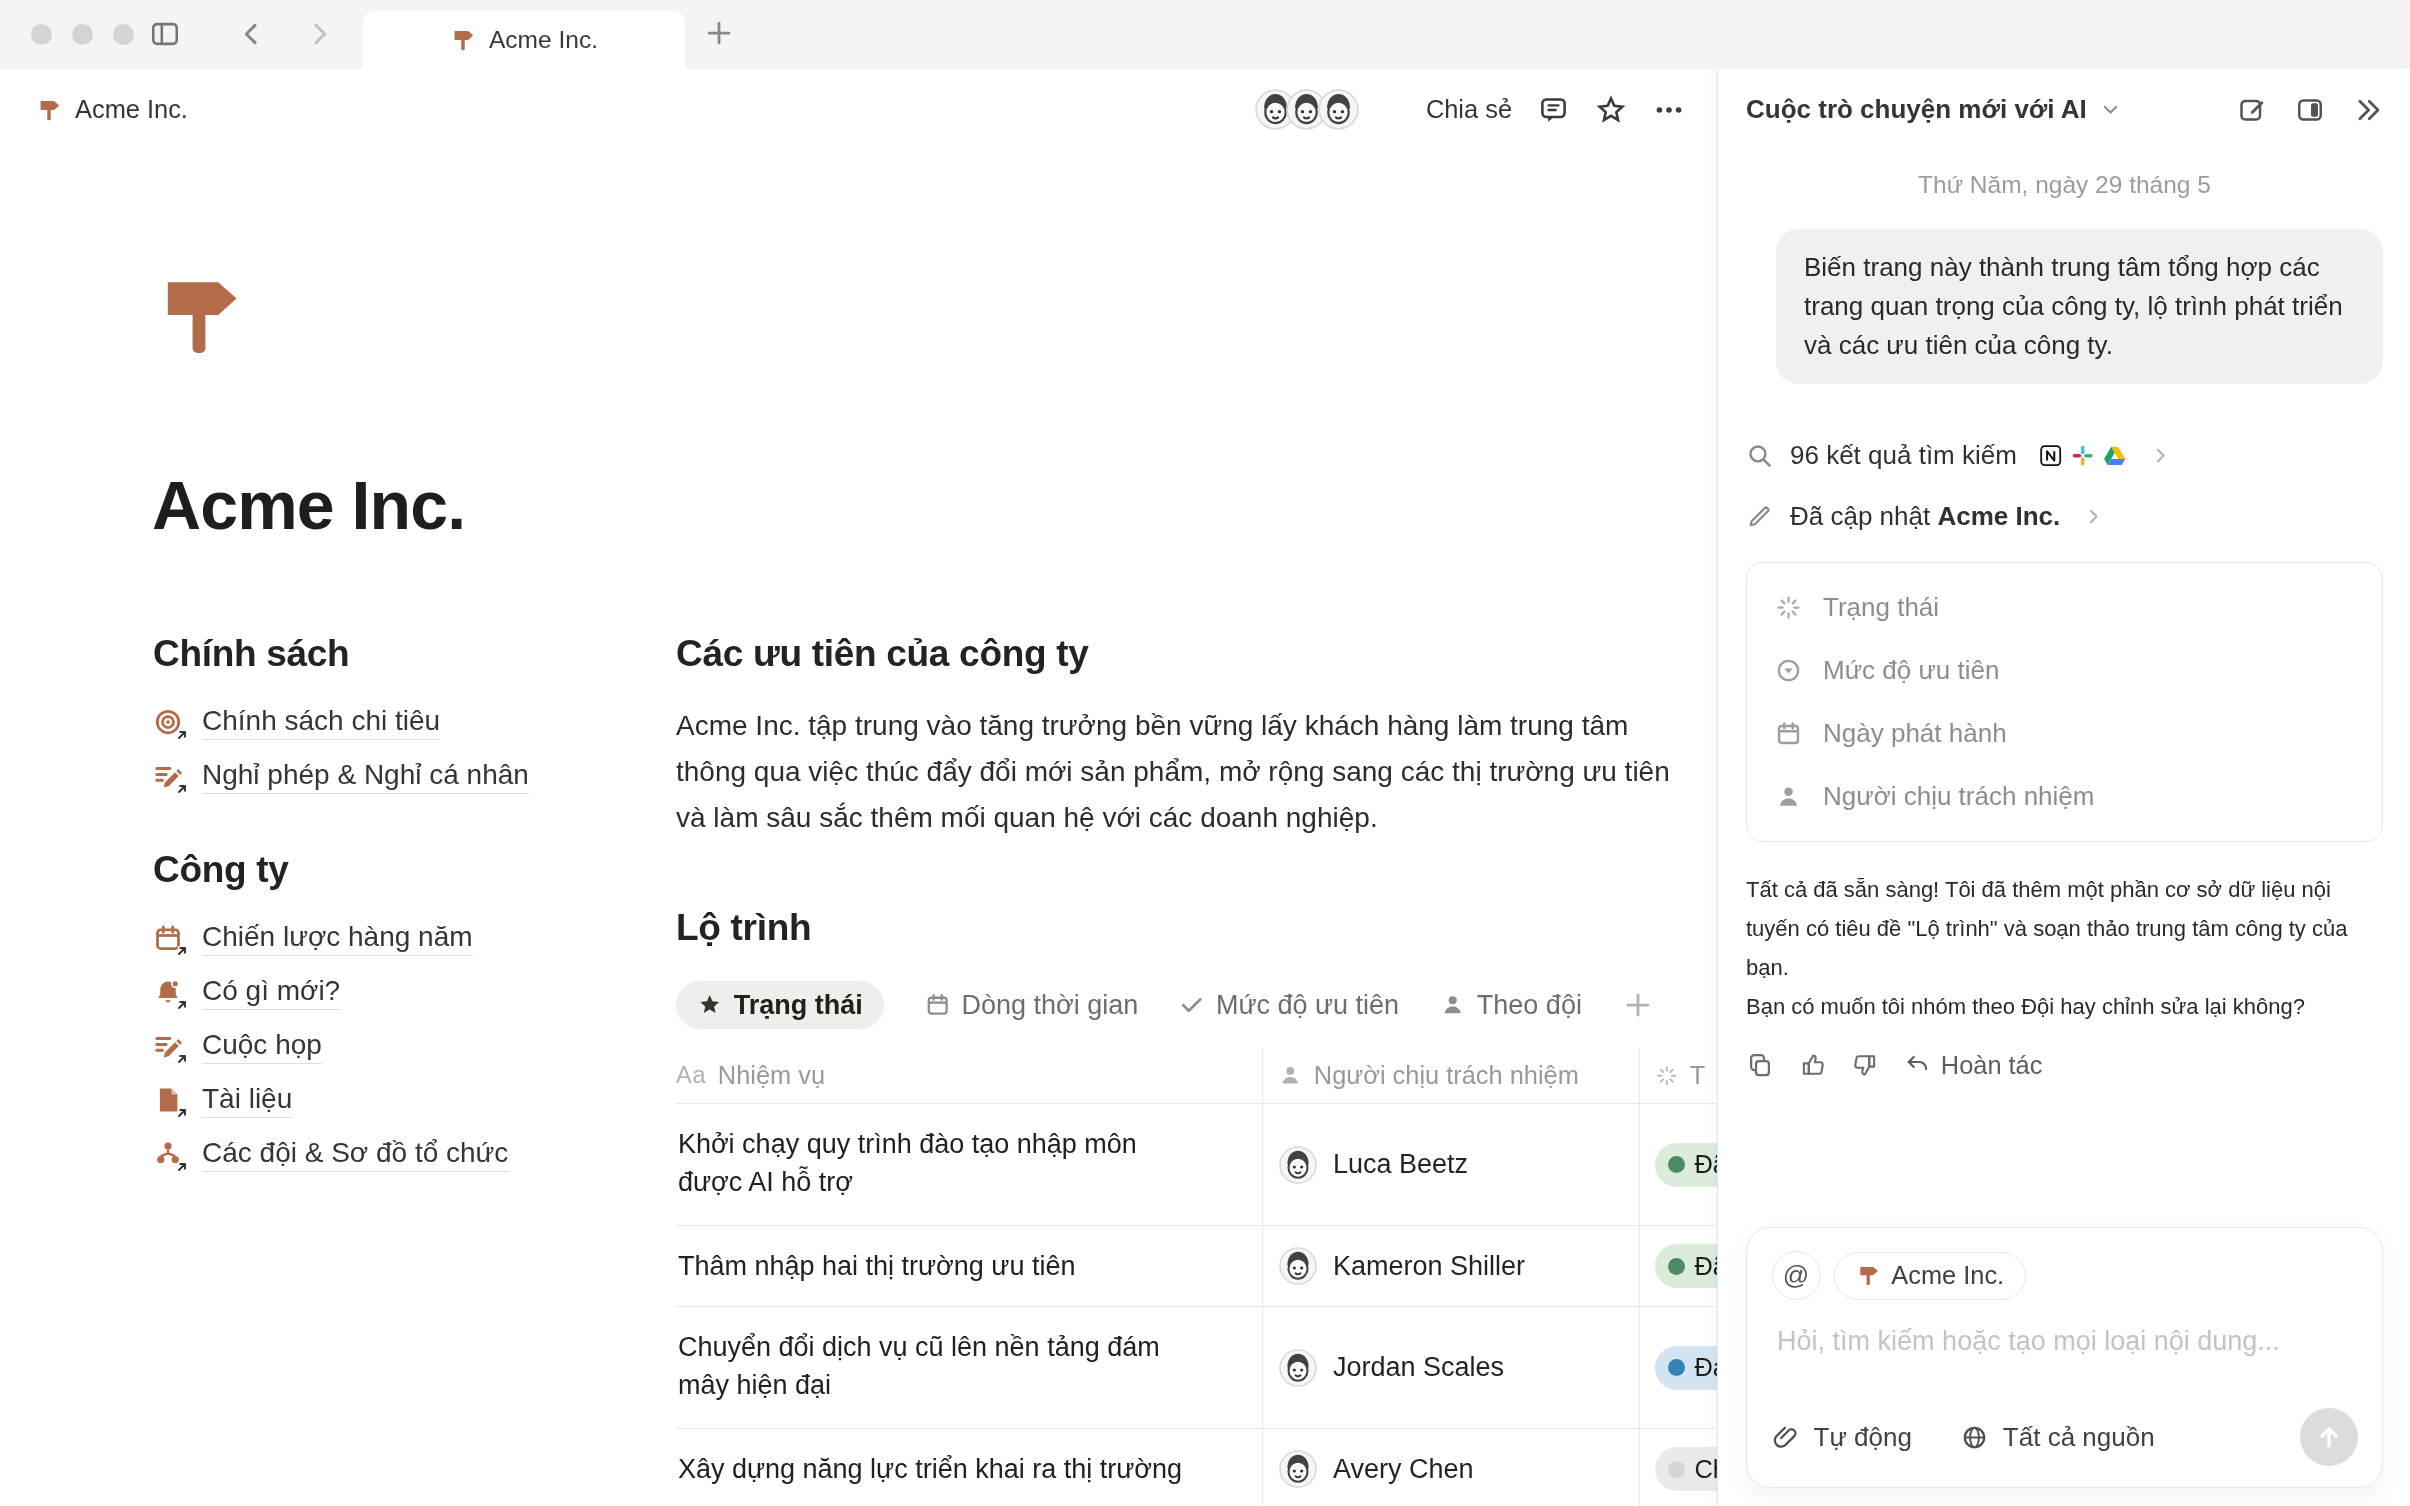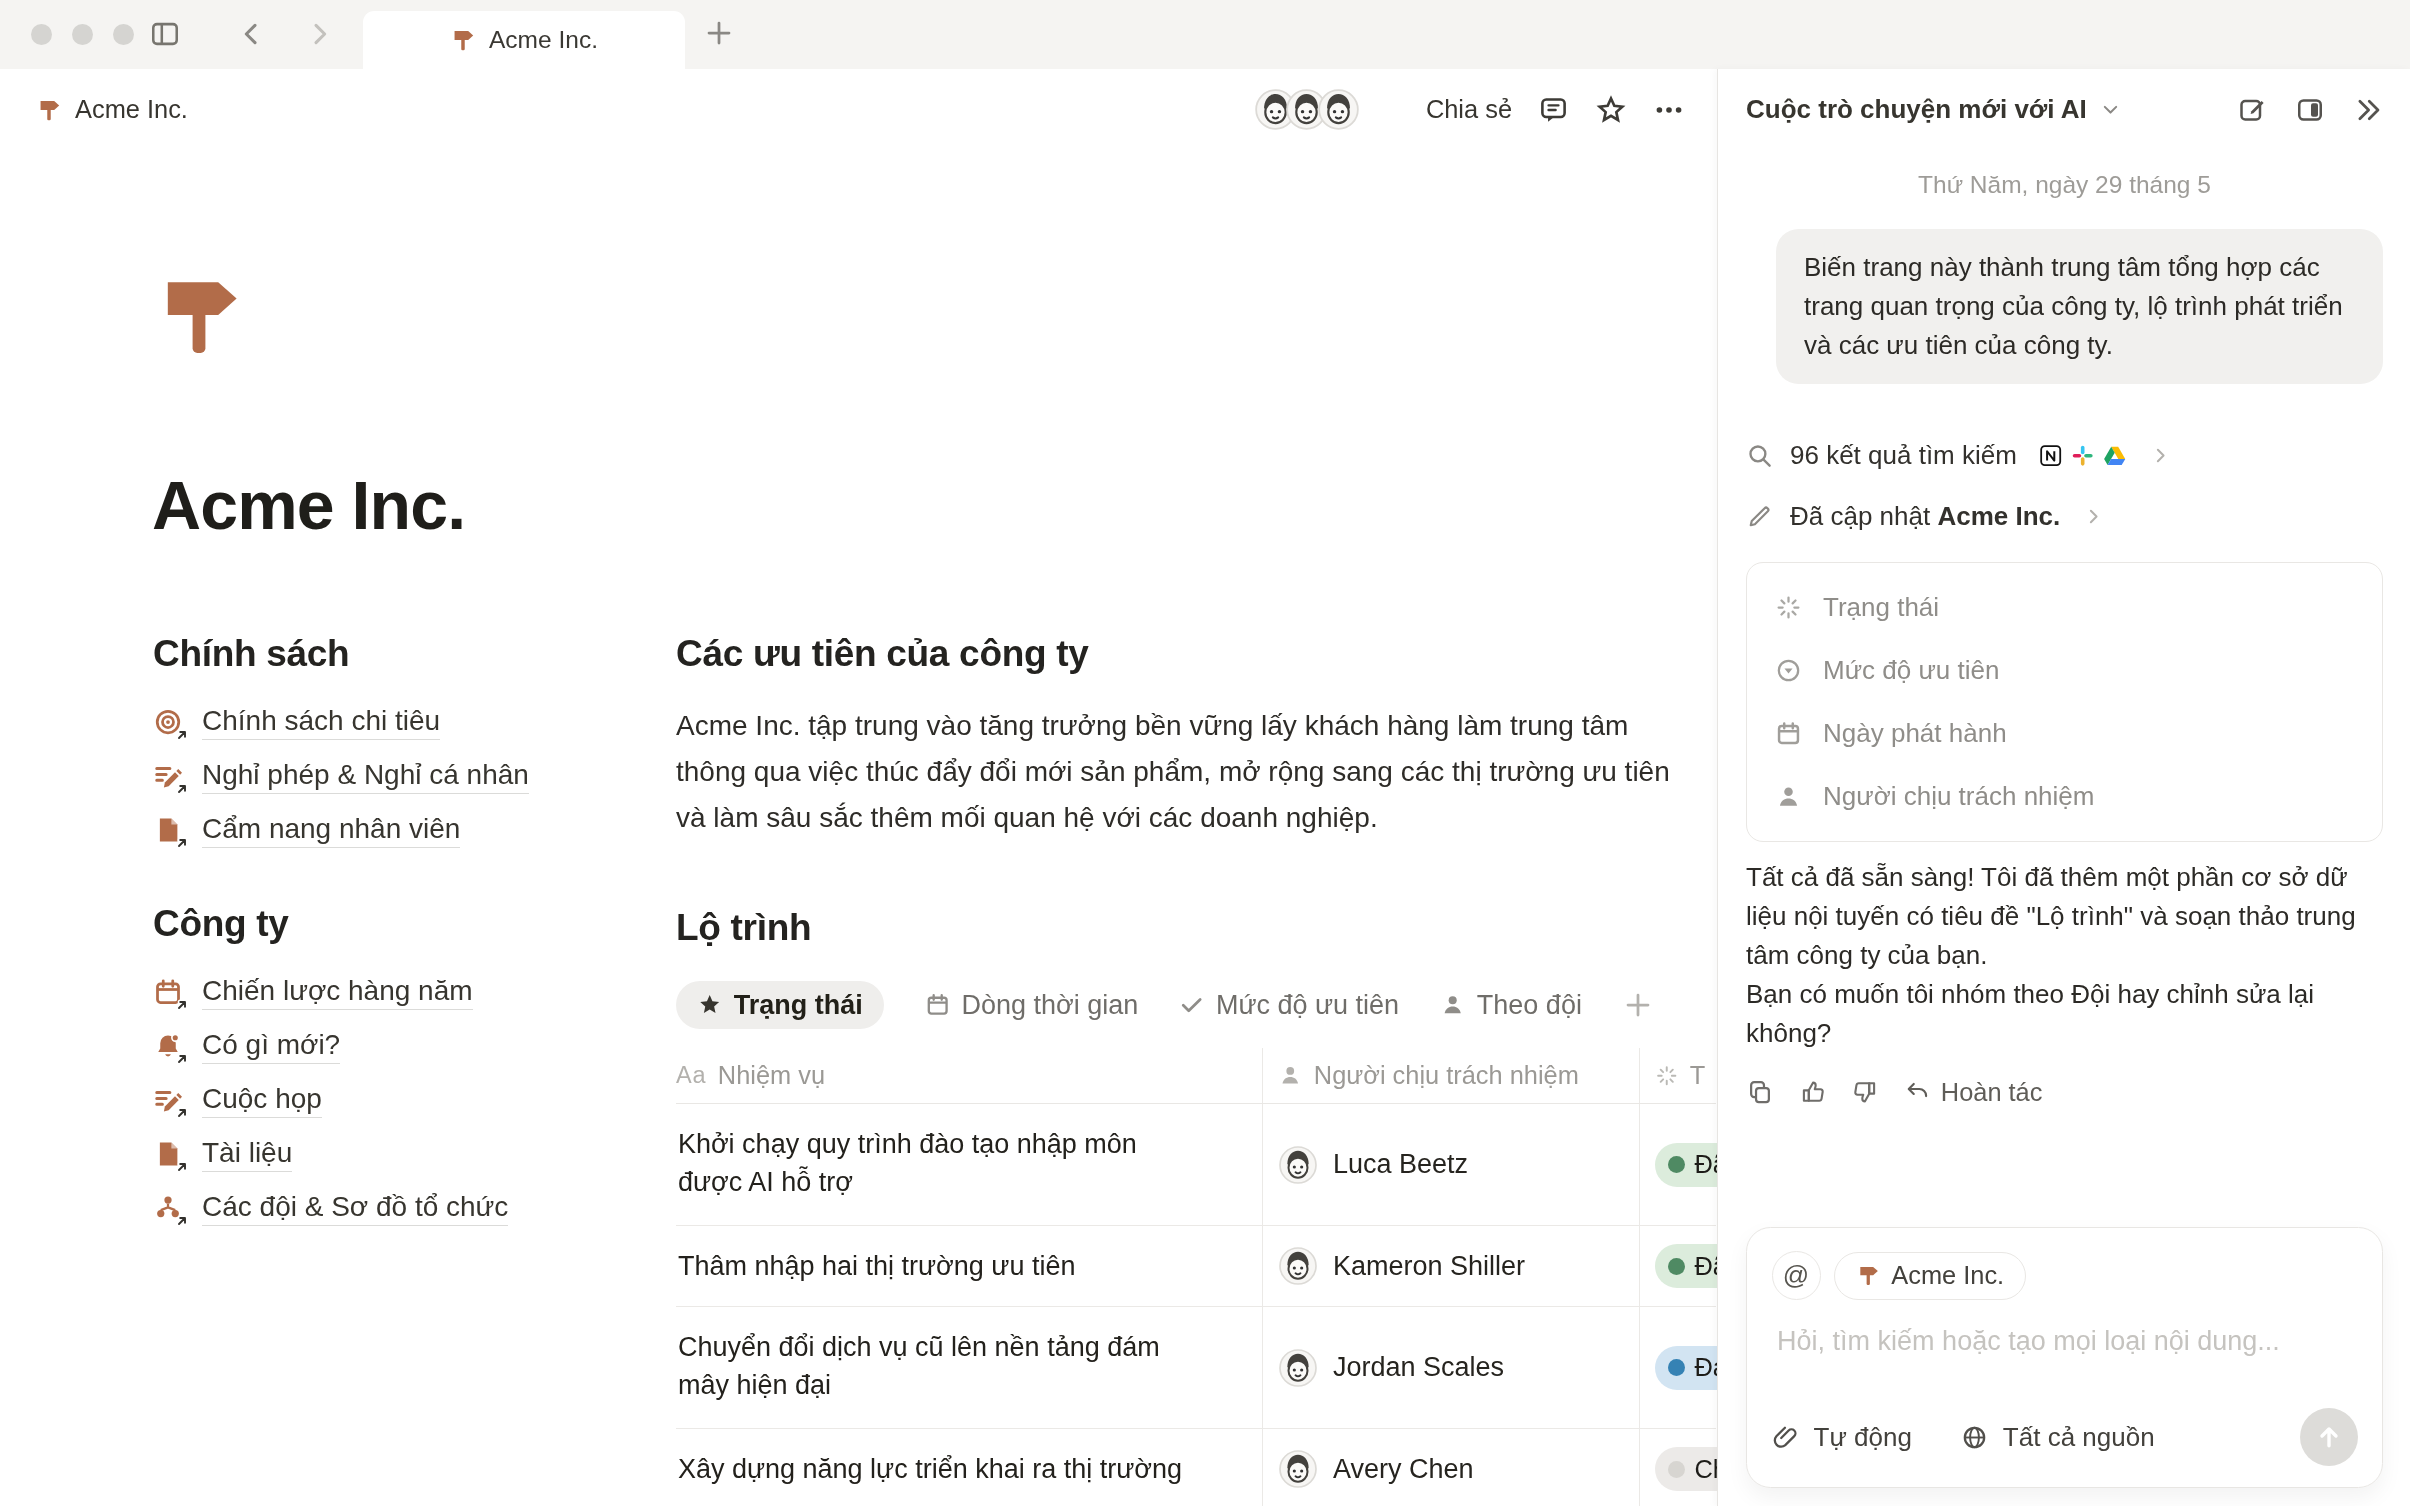--- a/index.html
+++ b/index.html
@@ -92,21 +92,21 @@
   .act { display:flex; align-items:center; gap:17px; height:61px; font-size:26px; color:#33312d; cursor:pointer; }
   .act .aic { color:#8a8884; display:flex; flex:0 0 auto; }
   .act b { font-weight:600; }
   .apps { display:flex; gap:6.6px; margin-left:3.8px; }
   .apps>span { display:flex; }
   .act .chv { color:#b3b1ad; display:flex; margin-left:5.6px; }
   .card { margin-top:15px; border:1.4px solid #e9e7e4; border-radius:17px; padding:13px 0; }
   .crow { display:flex; align-items:center; gap:21px; padding:16px 28px; cursor:pointer; }
   .crow .cic { color:#a09e9a; display:flex; }
   .crow .clb { font-size:26px; color:#8f8d89; }
-  .ai-msg { margin-top:16px; font-size:26px; line-height:39px; color:#2c2a26; }
+  .ai-msg { margin-top:28px; font-size:22px; line-height:39px; color:#2c2a26; }
   .actions { margin-top:24.5px; display:flex; align-items:center; gap:24.5px; color:#6f6d6a; }
   .actions>span { display:flex; cursor:pointer; }
   .undo { display:flex; align-items:center; gap:11.3px; font-size:25.4px; color:#5f5d58; }
   .composer { margin-top:auto; margin-bottom:19px; border:1.4px solid #e8e6e3; border-radius:24.5px;
     box-shadow:0 9.4px 22.6px rgba(0,0,0,.05); padding:22.6px 24.5px 21px; }
   .chips { display:flex; align-items:center; gap:13px; }
   .at { width:49px; height:49px; border:1.4px solid #e9e7e4; border-radius:50%;
     display:flex; align-items:center; justify-content:center; font-size:26px; color:#57554f; cursor:pointer; }
   .chip { display:flex; align-items:center; gap:11.3px; border:1.4px solid #e9e7e4; border-radius:941px;
     padding:8.5px 21px; font-size:25.4px; color:#43413c; cursor:pointer; }
@@ -375,31 +375,20 @@
         <span class="lico">
             <svg width="30" height="30" viewBox="0 0 32 32">
               <use href="#i-listpencil"></use>
             </svg>
             <svg class="ovr" width="14" height="14" viewBox="0 0 15 15">
               <use href="#i-linkarrow"></use>
             </svg>
           </span>
         <span class="lbl">Nghỉ phép &amp; Nghỉ cá nhân</span>
       </div>
-      <div class="linkrow">
-        <span class="lico">
-            <svg width="30" height="30" viewBox="0 0 32 32">
-              <use href="#i-doc"></use>
-            </svg>
-            <svg class="ovr" width="14" height="14" viewBox="0 0 15 15">
-              <use href="#i-linkarrow"></use>
-            </svg>
-          </span>
-        <span class="lbl">Cẩm nang nhân viên</span>
-      </div>
 
       <h2 class="sec mt">Công ty</h2>
 
       <div class="linkrow">
         <span class="lico">
             <svg width="30" height="30" viewBox="0 0 32 32">
               <use href="#i-cal"></use>
             </svg>
             <svg class="ovr" width="14" height="14" viewBox="0 0 15 15">
               <use href="#i-linkarrow"></use>

